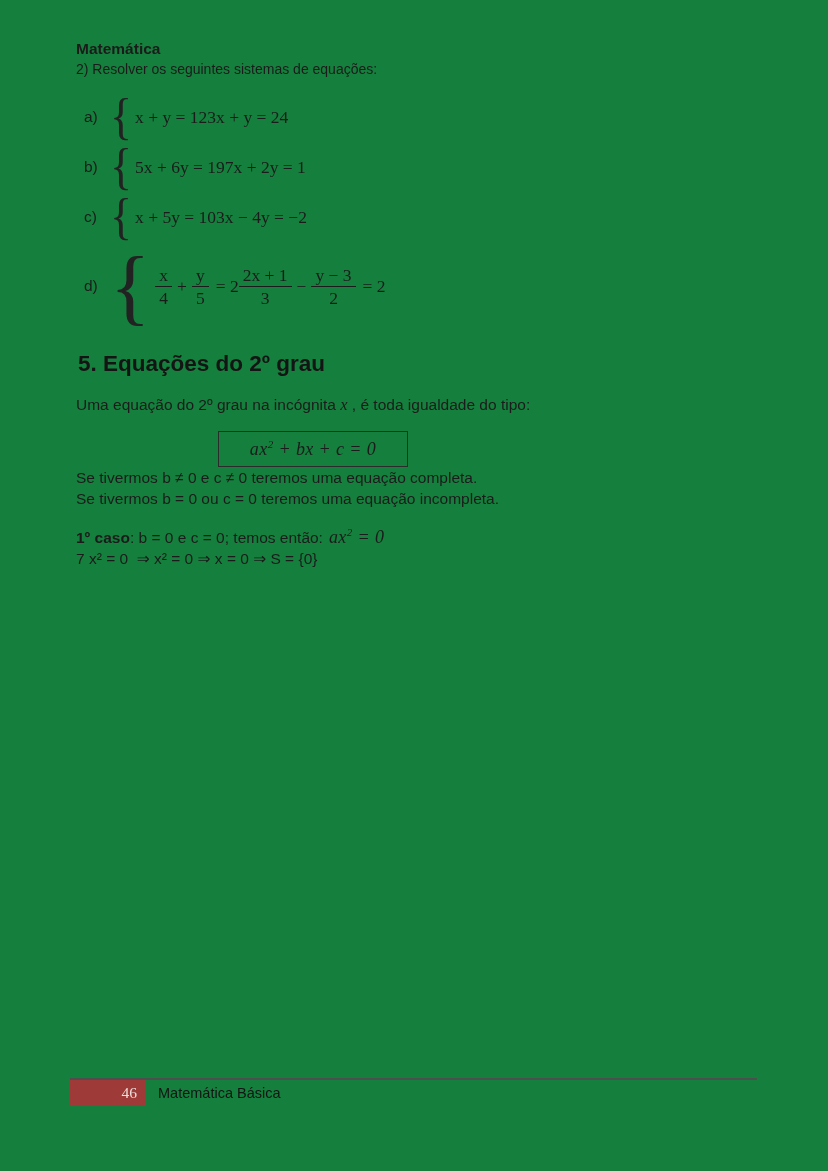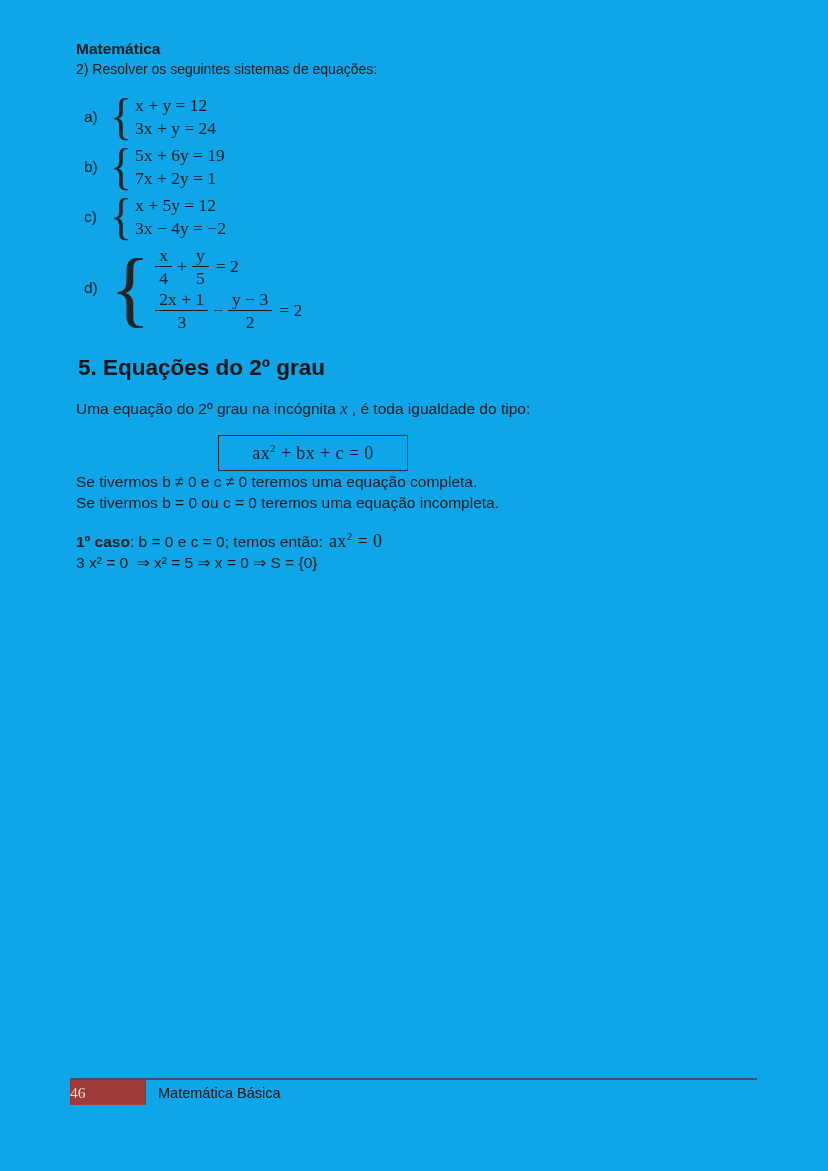--- a/index.html
+++ b/index.html
@@ -1,66 +1,66 @@
 <!DOCTYPE html>
 <html><head>
 <meta charset="utf-8">
 <style>
   html,body { margin:0; padding:0; background:#ffffff; }
   .page {
-    width:828px; height:1171px; position:relative; background:#0ea5e9;
+    width:828px; height:1171px; position:relative; background:#15803d;
     font-family:"Liberation Sans", sans-serif; color:#1b1b1b; overflow:hidden;
   }
   .content { position:absolute; inset:0; padding:38px 60px 0 76px; box-sizing:border-box; }
 
   .course { font-size:15.5px; font-weight:bold; margin:0; line-height:21px; }
   .prompt { font-size:14px; margin:0 0 14px; line-height:21px; }
 
   .system { display:flex; align-items:center; margin:0 0 4px 8px; }
   .system-label { width:26px; flex:none; font-size:15.5px; }
   .brace {
     font-family:"Liberation Serif", serif; font-weight:400; line-height:1;
     display:inline-block; transform-origin:center; color:#222; flex:none;
   }
   .system.small .brace { font-size:46px; transform:scaleY(1.08); margin-right:3px; }
   .system.large .brace { font-size:84px; transform:scaleY(1.02); margin-right:5px; }
-  .eq-col { display:flex; flex-direction:column; }
+  .eq-col { display:flex; }
   .eq { font-family:"Liberation Serif", serif; font-size:17.5px; line-height:23px; }
 
   .frac-row { display:flex; align-items:center; font-family:"Liberation Serif", serif; font-size:17.5px; height:44px; }
   .frac { display:inline-flex; flex-direction:column; align-items:center; line-height:20px; }
   .frac .num { padding:0 4px 1px; border-bottom:1.6px solid #1b1b1b; text-align:center; }
   .frac .den { padding-top:1px; }
   .frac-op { margin:0 5px; }
   .frac-rhs { margin-left:7px; }
 
   .section-title { font-size:22.5px; font-weight:bold; margin:22px 0 0 2px; line-height:28px; color:#141414; }
 
   .para { font-size:15.5px; line-height:21px; margin:0; }
   .lead { margin-top:16px; }
   .math-var { font-family:"Liberation Serif", serif; font-style:italic; font-size:16.5px; }
   .formula-box {
     width:190px; height:36px; border:1.6px solid #2b2b2b; margin:16px 0 0 142px;
     display:flex; align-items:center; justify-content:center; box-sizing:border-box;
   }
-  .math-it { font-family:"Liberation Serif", serif; font-size:18px; letter-spacing:0.4px; }
+  .math-it { font-family:"Liberation Serif", serif; font-style:italic; font-size:18px; letter-spacing:0.4px; }
   .math-it sup { font-size:11px; line-height:0; }
 
   .onde { margin-top:16px; }
   .sub-heading { font-size:15.5px; font-weight:bold; margin:16px 0 0; line-height:21px; }
   .quando { margin-top:16px; }
   .caso { margin-top:18px; }
   .caso .math-it { margin-left:6px; }
   .example-line { white-space:pre-wrap; }
 
   .footer { position:absolute; top:1078px; left:0; width:828px; height:42px; }
   .footer-rule { position:absolute; top:0; left:70px; width:687px; height:2px; background:#4e4e4e; }
   .page-number-box {
     position:absolute; top:2px; left:70px; width:76px; height:25px;
-    display:flex; align-items:center; justify-content:flex-start;
+    display:flex; align-items:center; justify-content:flex-end;
     padding-right:9px; box-sizing:border-box;
   }
   .page-number { font-family:"Liberation Serif", serif; font-size:15.5px; color:#ece0dd; }
   .book-title {
     position:absolute; top:2px; left:158px; height:25px;
     display:flex; align-items:center; font-size:14.5px; color:#141414;
   }
 </style>
 </head>
 <body>
@@ -86,21 +86,21 @@
       <span class="eq-col">
         <span class="eq">5x + 6y = 19</span>
         <span class="eq">7x + 2y = 1</span>
       </span>
     </div>
 
     <div class="system small">
       <span class="system-label">c)</span>
       <span class="brace">{</span>
       <span class="eq-col">
-        <span class="eq">x + 5y = 12</span>
+        <span class="eq">x + 5y = 10</span>
         <span class="eq">3x − 4y = −2</span>
       </span>
     </div>
 
     <div class="system large">
       <span class="system-label">d)</span>
       <span class="brace">{</span>
       <span class="eq-col">
         <span class="frac-row">
           <span class="frac">
@@ -139,21 +139,21 @@
 
 
 
     <p class="para">Se tivermos b ≠ 0 e c ≠ 0 teremos uma equação completa.</p>
     <p class="para">Se tivermos b = 0 ou c = 0 teremos uma equação incompleta.</p>
 
 
 
     <p class="para caso"><b>1º caso</b><span>: b = 0 e c = 0; temos então:</span><span class="math-it"><span>ax</span><sup>2</sup><span> = 0</span></span></p>
 
-    <p class="para example-line">3 x² = 0  ⇒ x² = 5 ⇒ x = 0 ⇒ S = {0}</p>
+    <p class="para example-line">7 x² = 0  ⇒ x² = 0 ⇒ x = 0 ⇒ S = {0}</p>
 
   </div>
 
   <div class="footer">
     <div class="footer-rule" style="background: rgb(78, 78, 78);"></div>
     <div class="page-number-box" style="background: rgb(158, 58, 55);">
       <span class="page-number">46</span>
     </div>
     <div class="book-title">Matemática Básica</div>
   </div>

